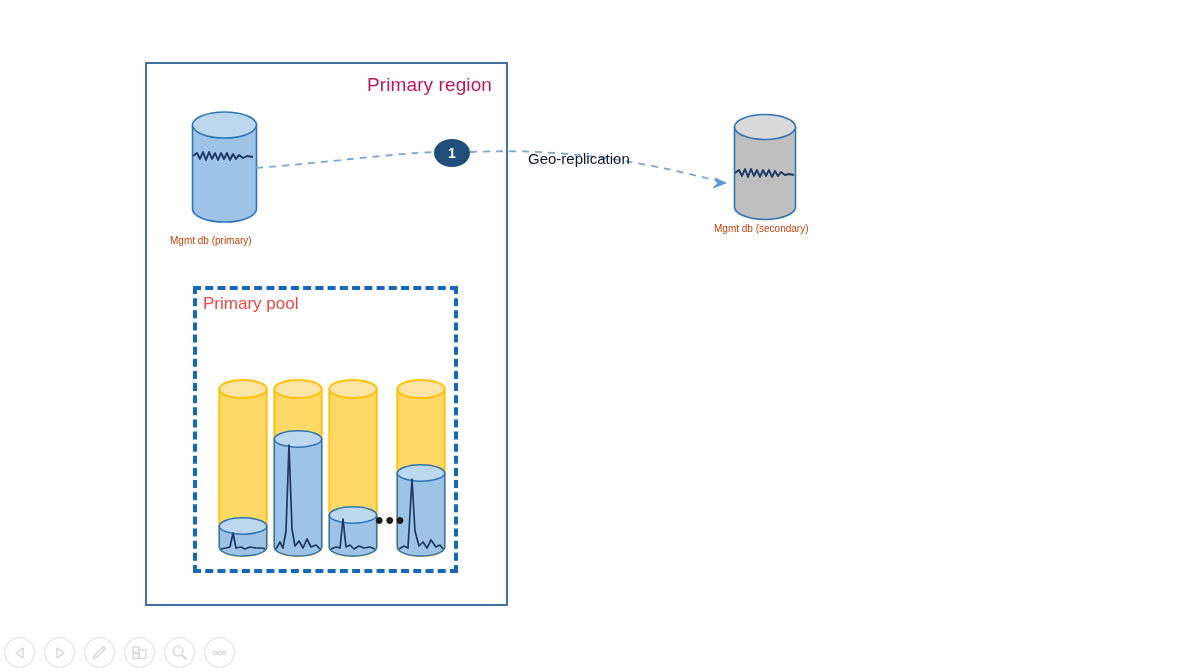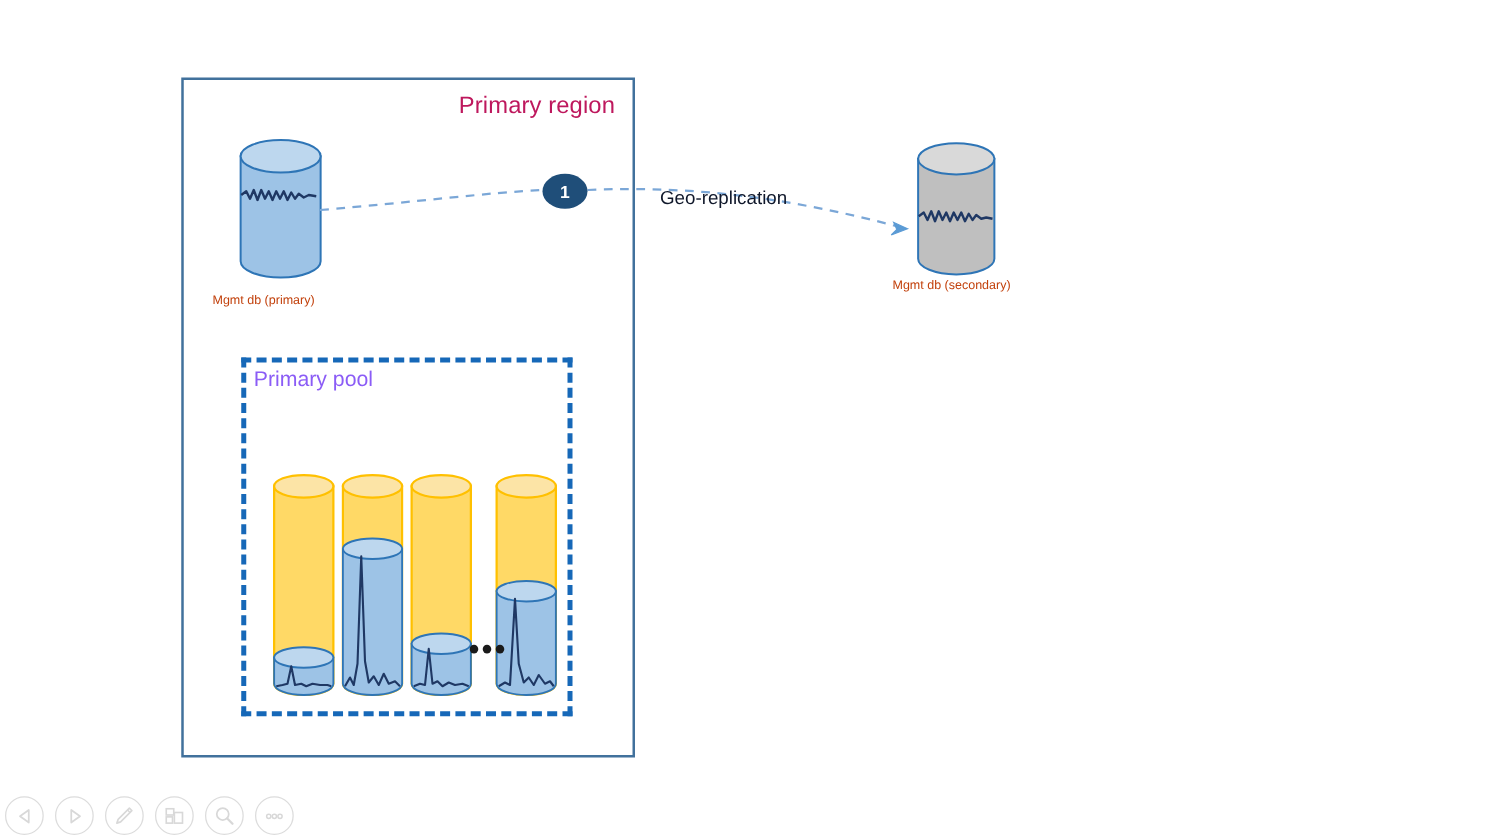--- a/index.html
+++ b/index.html
@@ -46,21 +46,21 @@
   
   #primary-pool{
     position:absolute;
     left:193px;top:286px;width:265px;height:287px;
     border:4px dashed #1668B8;
     box-sizing:border-box;
     background:transparent;
   }
   #primary-pool .pool-title{
     position:absolute;left:6px;top:4px;
-    font-size:17px;color:#8b5cf6;white-space:nowrap;
+    font-size:17px;color:#ef4444;white-space:nowrap;
   }
 
   
   #pool-ellipsis{
     position:absolute;left:375px;top:508px;
     font-size:24px;font-weight:bold;color:#1a1a1a;
     letter-spacing:2px;line-height:1;
   }
 
   

